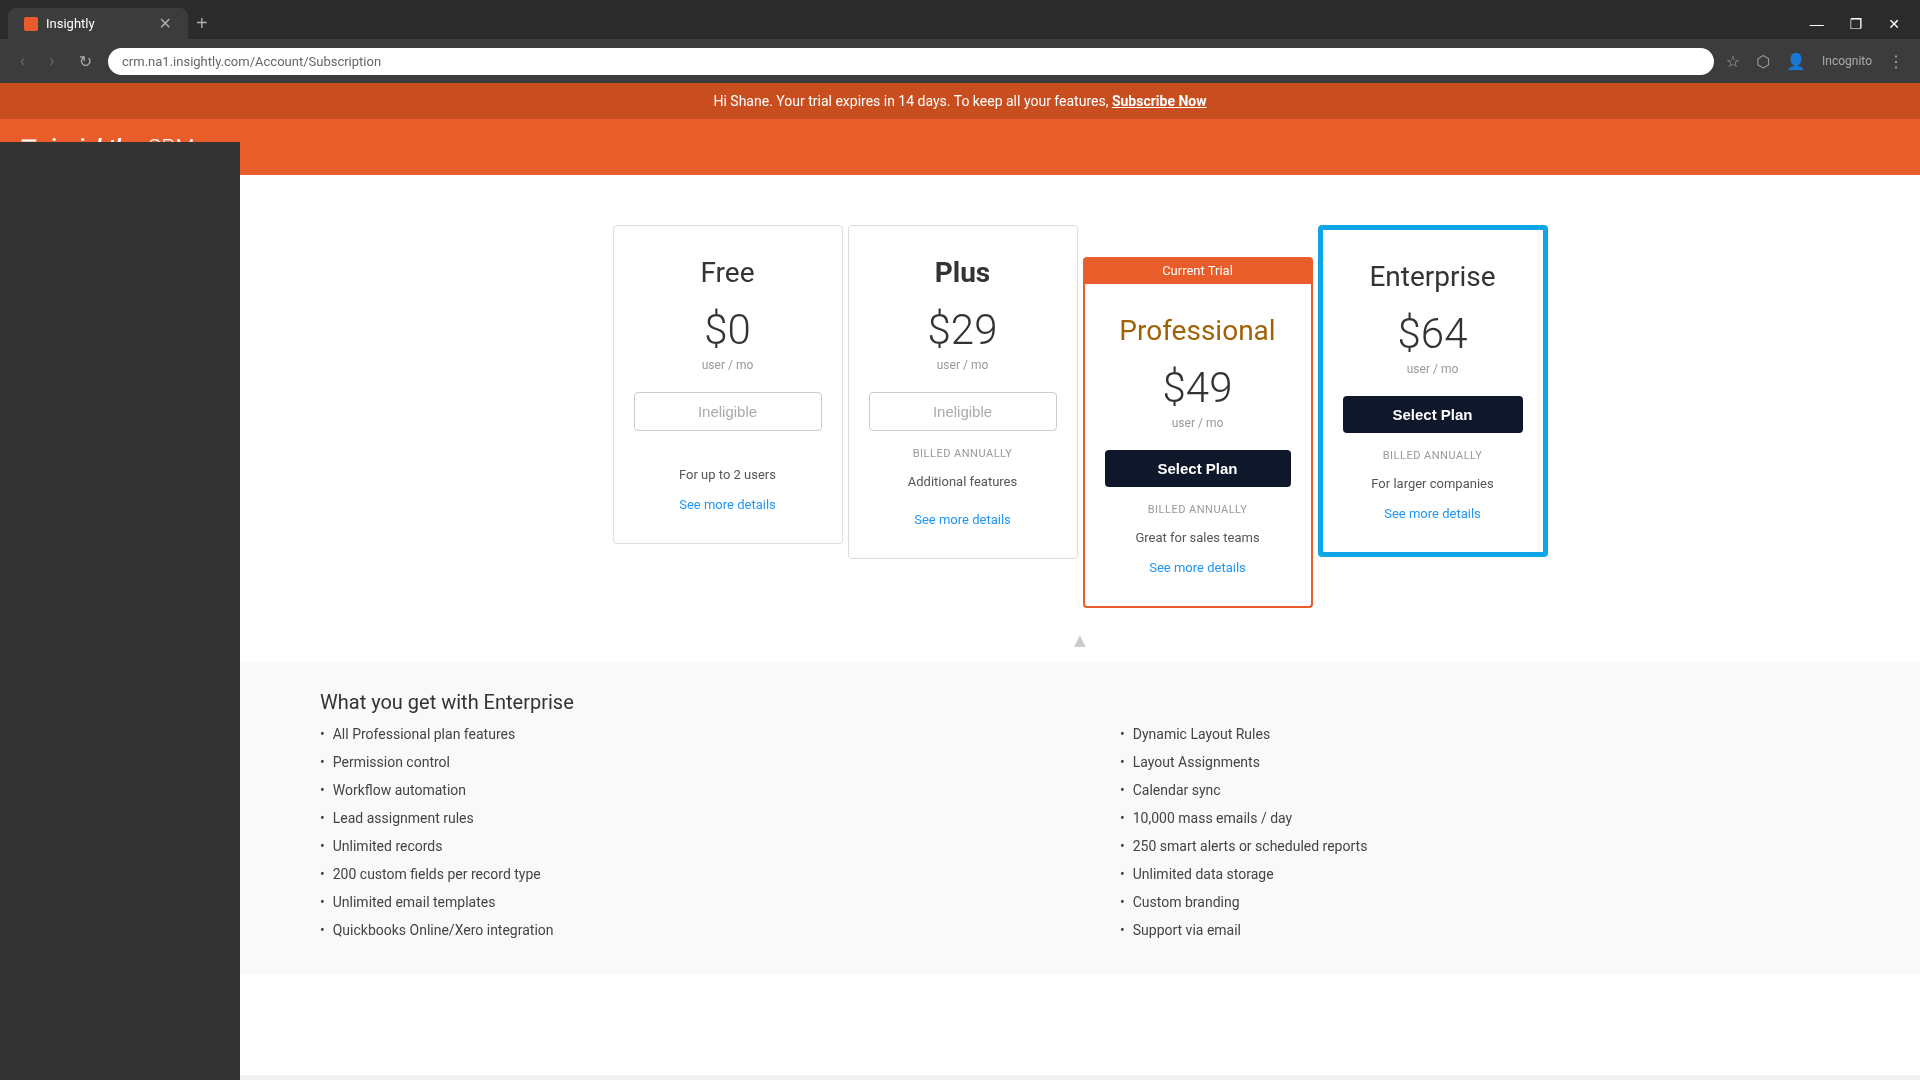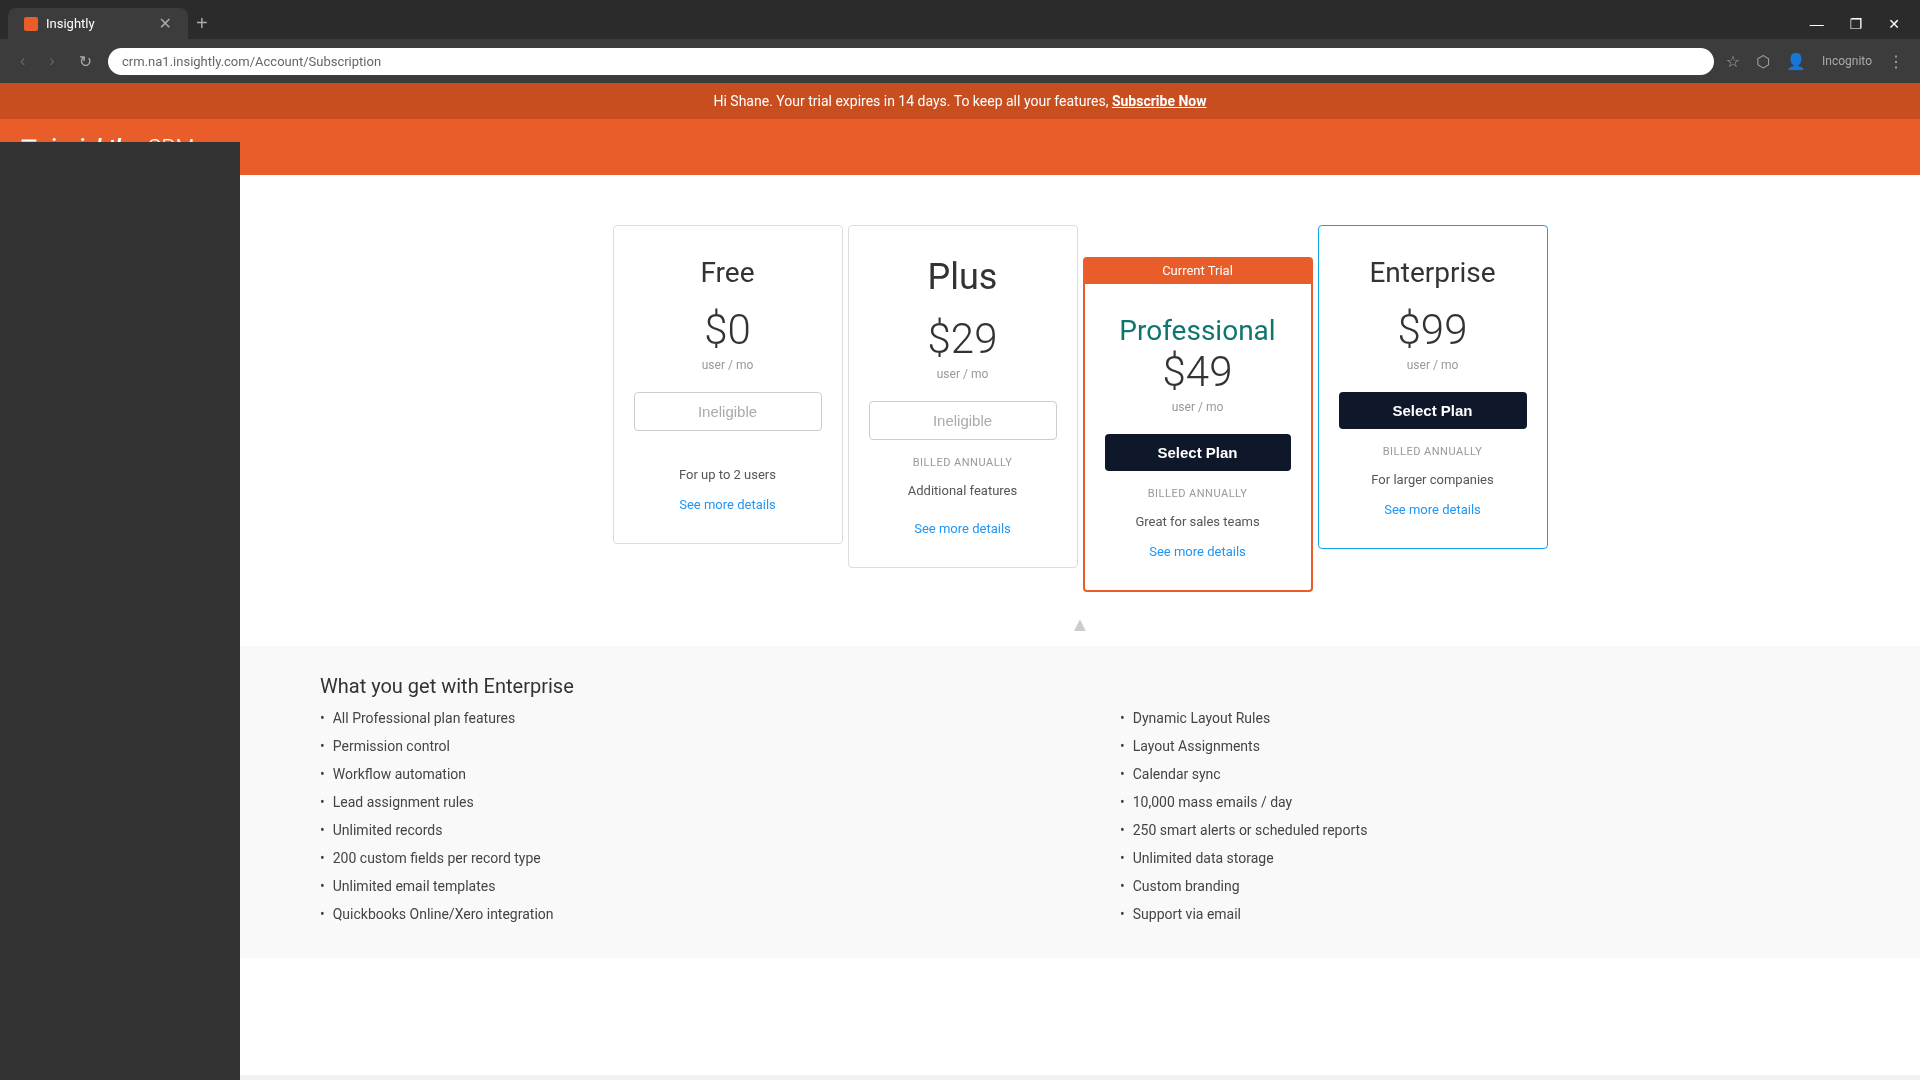--- a/index.html
+++ b/index.html
@@ -101,45 +101,45 @@
           <div style="font-size:28px; font-weight:400; color:#333; margin-bottom:16px;">Free</div>
           <div style="font-size:42px; font-weight:300; color:#333; margin-bottom:4px;">$0</div>
           <div style="font-size:12px; color:#999; margin-bottom:20px;">user / mo</div>
           <button class="plan-btn btn-ineligible">Ineligible</button>
           <div style="height:20px;"></div>
           <div style="font-size:13px; color:#555; margin-bottom:12px;">For up to 2 users</div>
           <a class="see-more">See more details</a>
         </div>
 
         <div style="flex:1; max-width:230px; background:#fff; border:1px solid #ddd; border-radius:4px; text-align:center; padding:30px 20px; position:relative; margin-left:1px;">
-          <div style="font-size:36px; font-weight:400; color:#333; margin-bottom:16px;">Plus</div>
+          <div style="font-size:28px; font-weight:700; color:#333; margin-bottom:16px;">Plus</div>
           <div style="font-size:42px; font-weight:300; color:#333; margin-bottom:4px;">$29</div>
           <div style="font-size:12px; color:#999; margin-bottom:20px;">user / mo</div>
           <button class="plan-btn btn-ineligible">Ineligible</button>
           <div style="font-size:11px; color:#999; letter-spacing:0.5px; margin-bottom:14px; text-transform:uppercase;">BILLED ANNUALLY</div>
           <div style="font-size:13px; color:#555; margin-bottom:20px;">Additional features</div>
           <a class="see-more">See more details</a>
         </div>
 
         <div style="flex:1; max-width:230px; position:relative; margin-left:1px; padding-top:32px;">
           <div style="background:#e85d2a; color:#fff; padding:6px 20px; font-size:13px; text-align:center; border-radius:4px 4px 0 0;">Current Trial</div>
           <div style="background:#fff; border:2px solid #e85d2a; border-top:none; border-radius:0 0 4px 4px; text-align:center; padding:30px 20px;">
-            <div style="font-size:28px; font-weight:400; color:#0f766e; ">Professional</div>
+            <div style="font-size:28px; font-weight:400; color:#a16207; margin-bottom:16px;">Professional</div>
             <div style="font-size:42px; font-weight:300; color:#333; margin-bottom:4px;">$49</div>
             <div style="font-size:12px; color:#999; margin-bottom:20px;">user / mo</div>
             <button class="plan-btn btn-select">Select Plan</button>
             <div style="font-size:11px; color:#999; letter-spacing:0.5px; margin-bottom:14px; text-transform:uppercase;">BILLED ANNUALLY</div>
             <div style="font-size:13px; color:#555; margin-bottom:12px;">Great for sales teams</div>
             <a class="see-more">See more details</a>
           </div>
         </div>
 
-        <div style="flex:1; max-width:230px; background:#fff; border:1px solid #0ea5e9; border-radius:4px; text-align:center; padding:30px 20px; position:relative; margin-left:1px;">
+        <div style="flex:1; max-width:230px; background:#fff; border:5px solid #0ea5e9; border-radius:4px; text-align:center; padding:30px 20px; position:relative; margin-left:1px;">
           <div style="font-size:28px; font-weight:400; color:#333; margin-bottom:16px;">Enterprise</div>
-          <div style="font-size:42px; font-weight:300; color:#333; margin-bottom:4px;">$99</div>
+          <div style="font-size:42px; font-weight:300; color:#333; margin-bottom:4px;">$64</div>
           <div style="font-size:12px; color:#999; margin-bottom:20px;">user / mo</div>
           <button class="plan-btn btn-select">Select Plan</button>
           <div style="font-size:11px; color:#999; letter-spacing:0.5px; margin-bottom:14px; text-transform:uppercase;">BILLED ANNUALLY</div>
           <div style="font-size:13px; color:#555; margin-bottom:12px;">For larger companies</div>
           <a class="see-more">See more details</a>
         </div>
 
       </div>
     </div>
 

